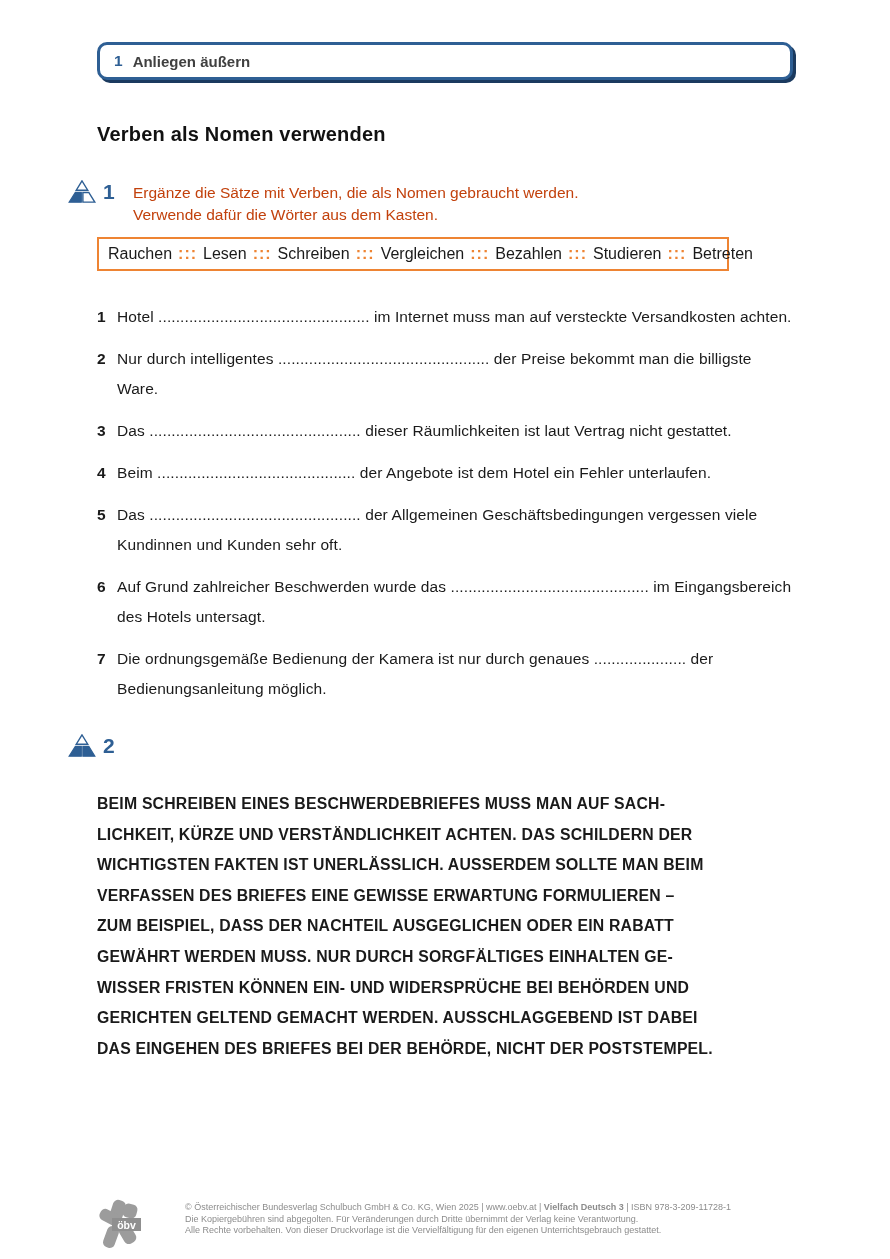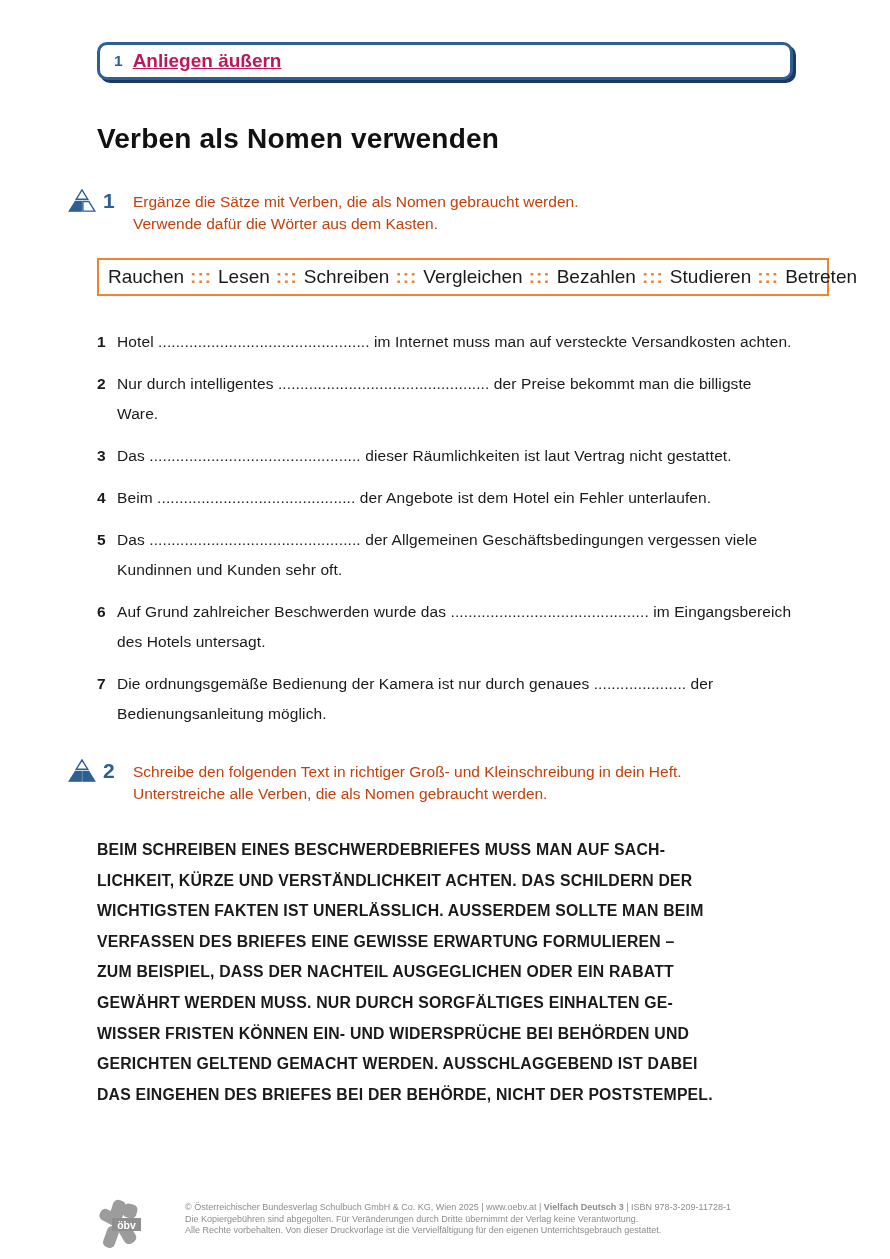--- a/index.html
+++ b/index.html
@@ -18,44 +18,44 @@
     margin-top:42px;
     border:3px solid #2e5f94;
     border-radius:10px;
     box-shadow:3px 3px 0 0 #1b3a5f;
     height:38px;
     display:flex; align-items:center;
     padding-left:14px;
     background:#ffffff;
   }
   .unit-box .unit-num { color:#2e5f94; font-weight:bold; font-size:15.5px; margin-right:10px; }
-  .unit-box .unit-title { color:#be185d; font-weight:bold; font-size:19px;text-decoration:underline; }
+  .unit-box .unit-title { color:#404040; font-weight:bold; font-size:15px; }
 
   
-  .page-title { margin-top:43px; font-size:28px; font-weight:bold; color:#111; letter-spacing:0.2px; }
+  .page-title { margin-top:43px; font-size:20px; font-weight:bold; color:#111; letter-spacing:0.2px; }
 
   
   .ex-head { display:flex; align-items:flex-start; margin-left:-30px; }
   .ex-marker { display:flex; align-items:center; width:66px; flex:0 0 66px; }
   .ex-marker svg { display:block; margin-right:6px; }
   .ex-num { color:#2e5f94; font-weight:bold; font-size:21px; line-height:24px; }
   .ex-instruction {
     color:#c2410c; font-size:15.5px; line-height:21.5px;
     white-space:pre-line; padding-top:2px;
   }
   .ex1-head { margin-top:34px; }
   .ex2-head { margin-top:30px; }
 
   
   .word-box {
-    margin-top:24px;
+    margin-top:12px;
     border:2px solid #ee8433;
     padding:6px 0 6px 9px;
-    font-size:19px;
-    width:732px;
+    font-size:16px;
+    width:632px;
   }
   .word-box .sep { color:#ee8433; font-weight:bold; margin:0 6px; letter-spacing:1px; }
   .word-box .word { color:#1a1a1a; }
 
   
   .items { margin-top:31px; }
   .item { display:flex; margin-bottom:12px; }
   .item-num { flex:0 0 20px; font-weight:bold; font-size:15.5px; line-height:30px; }
   .item-text { font-size:15.5px; line-height:30px; letter-spacing:0.1px; }
 
@@ -140,22 +140,20 @@
     <div class="ex-marker">
       <span>
         <svg width="30" height="24" viewBox="0 0 34 27">
           <polygon points="17,1 10.5,11.5 23.5,11.5" fill="none" stroke="#2e5f94" stroke-width="1.6"></polygon>
           <polygon points="9.5,14 16.2,14 16.2,25 2.5,25" fill="#2e5f94" stroke="#2e5f94" stroke-width="1.4"></polygon>
           <polygon points="18,14 24.7,14 31.5,25 18,25" fill="#2e5f94" stroke="#2e5f94" stroke-width="1.4"></polygon>
         </svg>
       </span>
       <span class="ex-num">2</span>
     </div>
-    <div class="ex-instruction">Schreibe den folgenden Text in richtiger Groß- und Kleinschreibung in dein Heft.
-Unterstreiche alle Verben, die als Nomen gebraucht werden.</div>
   </div>
 
   <div class="caps-text">BEIM SCHREIBEN EINES BESCHWERDEBRIEFES MUSS MAN AUF SACH-
 LICHKEIT, KÜRZE UND VERSTÄNDLICHKEIT ACHTEN. DAS SCHILDERN DER
 WICHTIGSTEN FAKTEN IST UNERLÄSSLICH. AUSSERDEM SOLLTE MAN BEIM
 VERFASSEN DES BRIEFES EINE GEWISSE ERWARTUNG FORMULIEREN –
 ZUM BEISPIEL, DASS DER NACHTEIL AUSGEGLICHEN ODER EIN RABATT
 GEWÄHRT WERDEN MUSS. NUR DURCH SORGFÄLTIGES EINHALTEN GE-
 WISSER FRISTEN KÖNNEN EIN- UND WIDERSPRÜCHE BEI BEHÖRDEN UND
 GERICHTEN GELTEND GEMACHT WERDEN. AUSSCHLAGGEBEND IST DABEI

